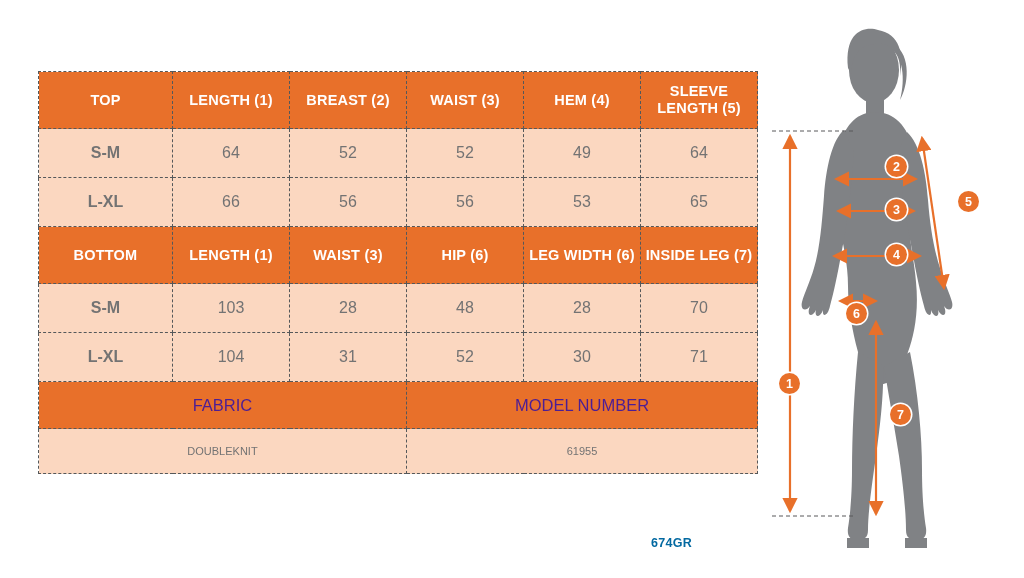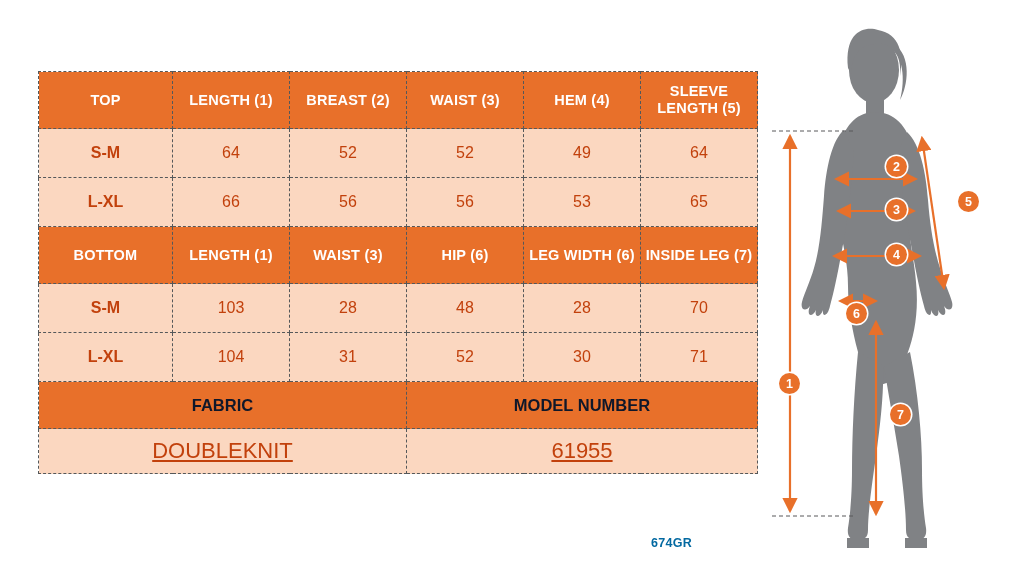--- a/index.html
+++ b/index.html
@@ -31,21 +31,21 @@
     border-collapse: collapse;
     width: 718px;
     table-layout: fixed;
   }
   table.size-table td {
     border: 1px dashed #55585a;
     height: 48px;
     text-align: center;
     vertical-align: middle;
     font-size: 15px;
-    color: #c2410c;
+    color: #737373;
     padding: 0 2px;
     line-height: 1.15;
   }
   tr.head td {
     background: #e8702a;
     color: #ffffff;
     font-weight: bold;
     font-size: 14.5px;
     letter-spacing: 0.2px;
     height: 56px;
@@ -55,30 +55,29 @@
   }
   tr.data td.rowlabel {
     font-weight: bold;
     font-size: 16px;
   }
   tr.data td.val {
     font-size: 16px;
   }
   tr.foot-head td {
     background: #e8702a;
-    color: #0f172a;
-    font-weight: bold;
+    color: #4c1d95;
+    font-weight: normal;
     font-size: 16.5px;
     height: 46px;
   }
   tr.foot-val td {
     background: #fbd7c0;
-    font-size: 22px;
+    font-size: 11px;
     height: 44px;
-    text-decoration: underline;
   }
   .col1 { width: 134px; }
   .colx { width: 117px; }
 
   .code {
     position: absolute;
     left: 651px;
     top: 536px;
     font-size: 12.5px;
     font-weight: bold;

